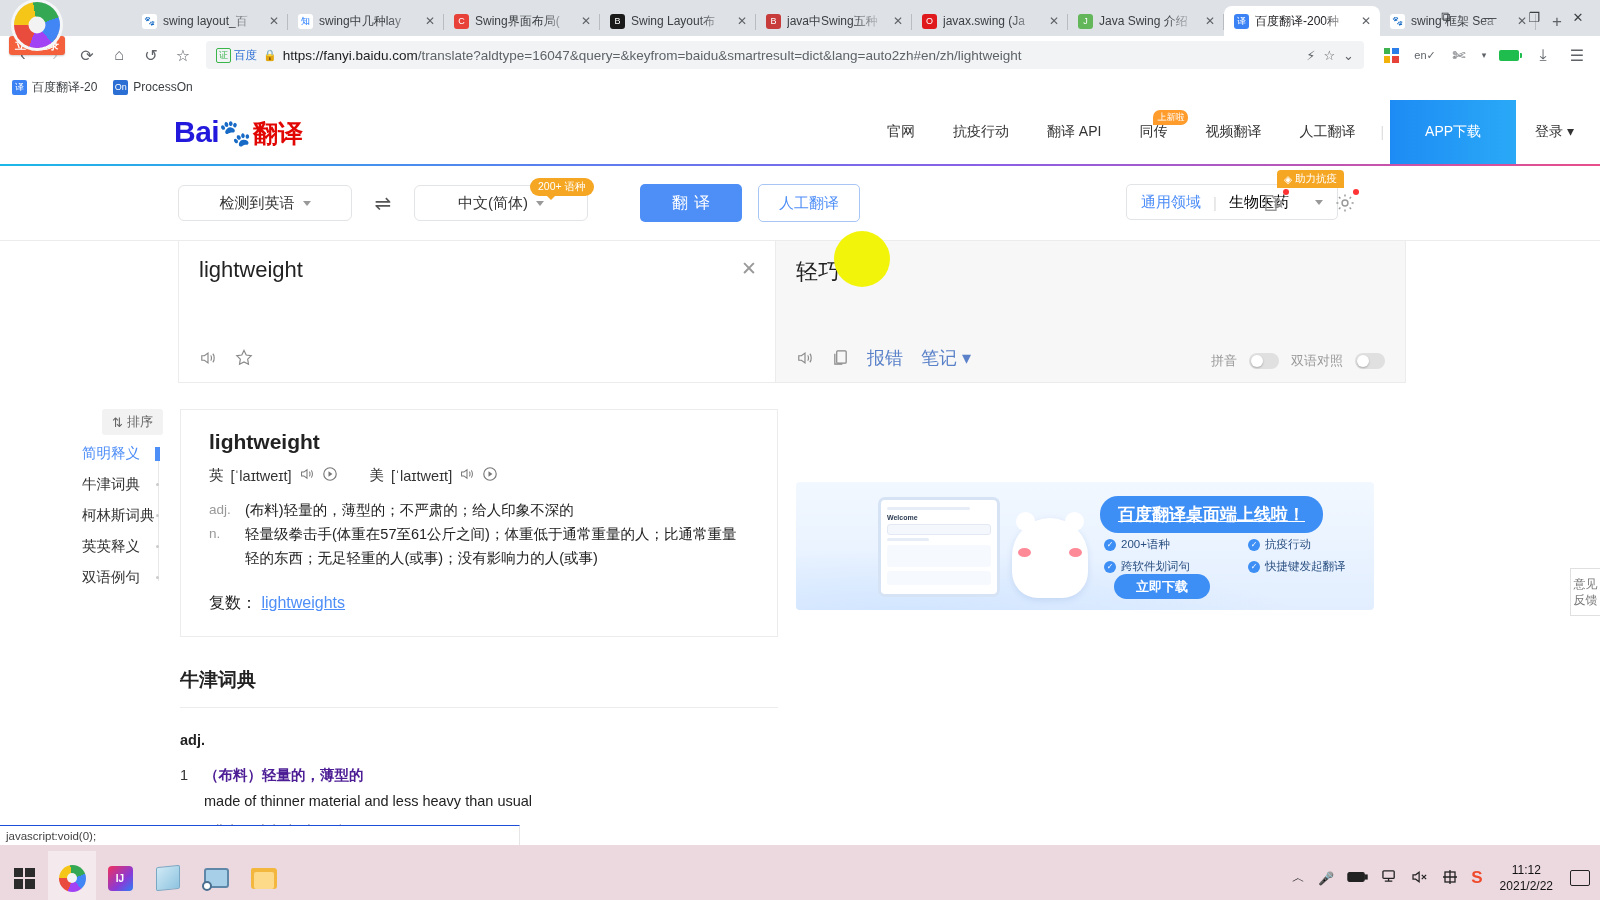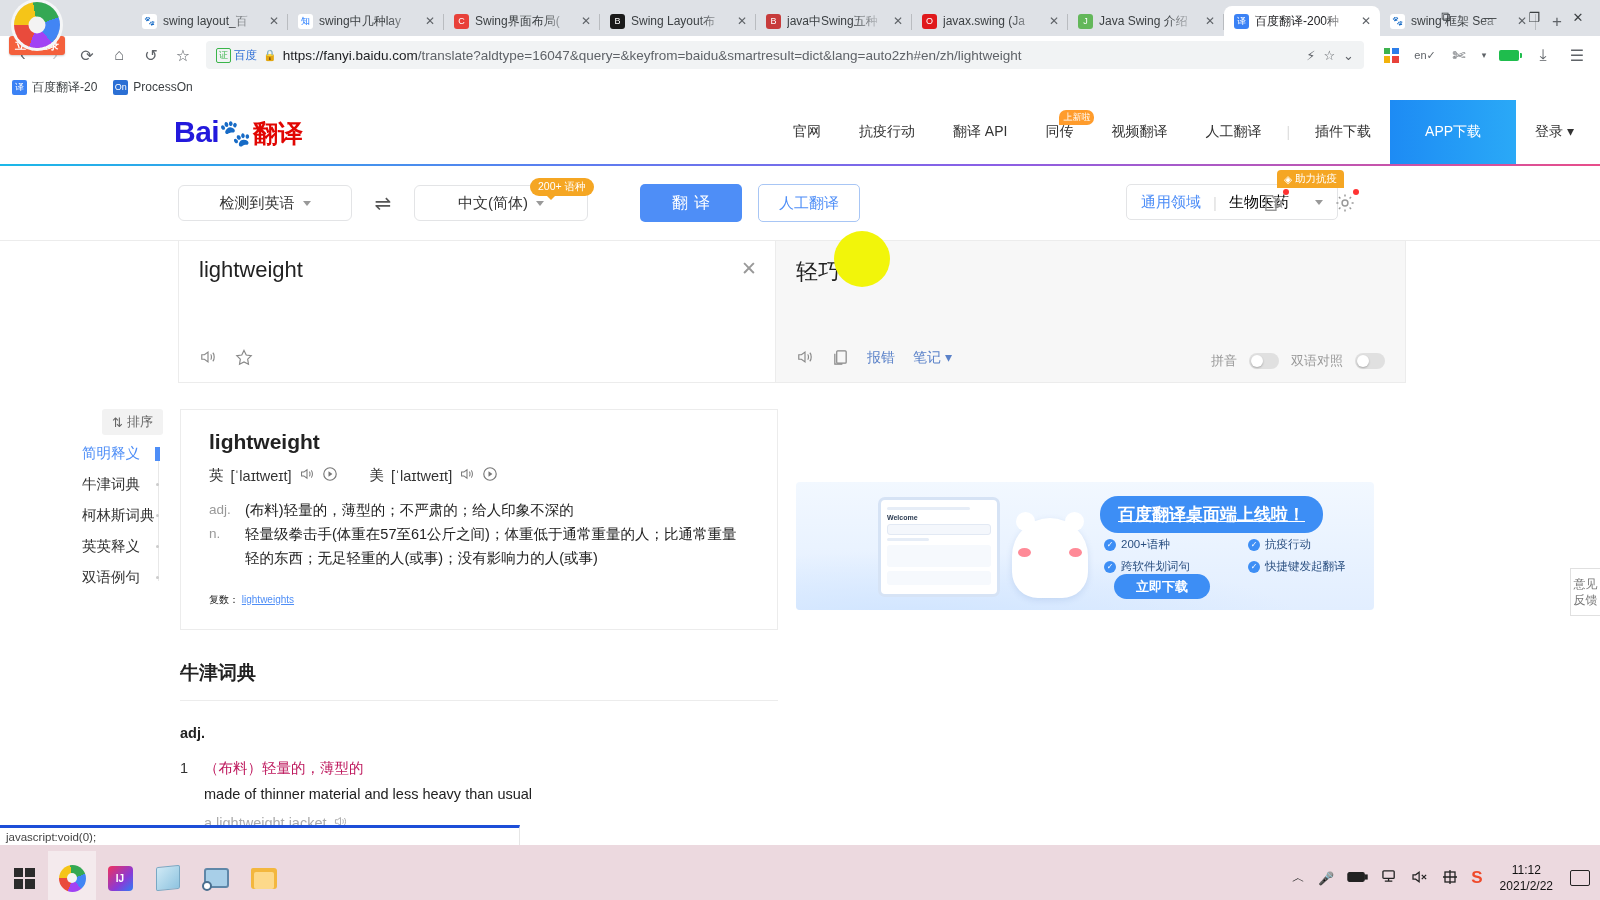--- a/index.html
+++ b/index.html
@@ -127,22 +127,22 @@
   .ic-btn { position:absolute; top: 22px; width:30px;height:30px; color:#888; font-size:20px;
     display:flex;align-items:center;justify-content:center;}
   .reddot { position:absolute; width:6px;height:6px;border-radius:50%;background:#f33; }
 
   .panes { display:flex; height: 143px; border-top:1px solid #ececec; }
   .pane-left { width: 598px; margin-left: 178px; background:#fff; border:1px solid #ececec; border-top:none;
     position:relative; }
   .pane-right { flex:1; margin-right: 194px; background:#f7f7f7; position:relative; border:1px solid #ececec; border-top:none; border-left:none;}
   .src-text { font-size: 22px; color:#222; padding: 16px 20px; }
   .tgt-text { font-size: 22px; color:#222; padding: 16px 20px; position:relative; }
-  .pane-tools { position:absolute; bottom: 12px; left: 20px; display:flex; align-items:flex-start; gap: 18px;
-    font-size: 14px; color:#5b82c9; }
+  .pane-tools { position:absolute; bottom: 12px; left: 20px; display:flex; align-items:flex-end; gap: 18px;
+    font-size: 18px; color:#5b82c9; }
   .pane-tools .gicon { color:#888; font-size:16px; }
   .clear-x { position:absolute; right: 18px; top: 16px; color:#999; font-size: 19px; }
   .toggles { position:absolute; bottom: 12px; right: 20px; display:flex; align-items:center; gap:12px;
     font-size:13px; color:#999; }
   .tgl { width:30px;height:16px;border-radius:8px;background:#e0e0e0;position:relative; }
   .tgl::after{content:"";position:absolute;left:2px;top:2px;width:12px;height:12px;border-radius:50%;background:#fff;box-shadow:0 1px 2px rgba(0,0,0,.25);}
   .cursor-hl { position:absolute; left: 58px; top: -10px; width:56px; height:56px; border-radius:50%;
     background:#f2f50a; }
   .mouse { position:absolute; left: 60px; top: 28px; width:0;height:0;
     border-left:2px solid transparent; }
@@ -160,30 +160,30 @@
   .side-item .dot { position:absolute; left: 76px; width:3px; height:3px; background:#ccc; border-radius:50%;}
 
   .dict-main { width: 598px; }
   .card { border:1px solid #ececec; background:#fff; padding: 20px 28px 22px; }
   .card h2 { font-size: 21px; color:#222; margin-bottom: 12px; }
   .phon { display:flex; align-items:center; gap:7px; font-size:14.5px; color:#333; margin-bottom: 14px; }
   .phon .gap { width: 18px; }
   .phon .ico { color:#777; font-size:15px; }
   .pos-row { display:flex; font-size:14.5px; color:#222; line-height:1.65; }
   .pos-row .pos { width: 36px; color:#999; font-size:13.5px; flex:none; }
-  .plural { margin-top: 22px; font-size:10px; color:#222; }
+  .plural { margin-top: 22px; font-size:16px; color:#222; }
   .plural a { color:#4e8ef7; text-decoration:underline; }
 
   .oxford { margin-top: 30px; width: 598px; }
   .oxford h3 { font-size: 19px; color:#222; padding-bottom: 14px; }
   .oxford .hr { height:1px; background:#ececec; }
   .ox-pos { font-size:14.5px; font-weight:bold; color:#222; margin: 24px 0 16px; }
   .ox-entry { display:flex; font-size:14.5px; line-height: 1.55; }
   .ox-entry .num { width: 24px; color:#333; flex:none; }
-  .ox-cn { color:#be185d; }
+  .ox-cn { color:#4c1d95;font-weight:bold; }
   .ox-en { color:#222; margin-top: 4px; }
   .ox-ex { color:#aaa; margin-top: 6px; display:flex; align-items:center; gap:6px;}
   .ox-extr { color:#aaa; margin-top: 5px; }
 
   .promo { position:absolute; left: 796px; top: 382px; width: 578px; height: 128px; border-radius: 4px;
     background: linear-gradient(180deg,#f2f8ff 0%, #e2eeff 100%); overflow:hidden; }
   .promo .wave { position:absolute; left:0; bottom:0; width:100%; height: 72px;
      background: radial-gradient(ellipse at 20% 120%, #cfe4ff 0%, rgba(207,228,255,0) 60%); }
   .promo .tablet { position:absolute; left: 82px; top: 15px; width: 122px; height: 100px; background:#fff;
      border:3px solid #d6e3f5; border-radius:7px; padding:7px 6px; }
@@ -205,21 +205,21 @@
   .promo .chk { width:12px;height:12px;border-radius:50%;background:#3d8ef5;color:#fff;font-size:8px;
      display:flex;align-items:center;justify-content:center; flex:none;}
   .promo .dlbtn { position:absolute; left: 318px; top: 92px; width: 96px; height: 25px; background:#3d8ef5;
      color:#fff; font-size:13px; font-weight:bold; border-radius:13px; display:flex;align-items:center;justify-content:center;}
 
   .feedback-tab { position:absolute; right: 0; top: 468px; width: 30px; padding: 7px 0;
      border:1px solid #e0e0e0; border-right:none; background:#fff; font-size:12px; color:#777;
      text-align:center; line-height:1.35; }
 
   .statusbar { position:absolute; left:0; bottom:0; width: 520px; height: 20px; background:#fff;
-     border-top:3px solid #1d4ed8; border-right:1px solid #e6e6e6; font-size:11.5px; color:#444;
+     border-top:1px solid #1d4ed8; border-right:1px solid #e6e6e6; font-size:11.5px; color:#444;
      display:flex; align-items:center; padding-left: 6px; }
 
   
   .taskbar { height: 66px; background:#ecd9df; display:flex; align-items:center; position:relative; }
   .start { width: 48px; height:55px; display:flex;align-items:center;justify-content:center; }
   .winlogo { width:21px;height:21px;display:grid;grid-template-columns:1fr 1fr;grid-template-rows:1fr 1fr;gap:2px;}
   .winlogo i{background:#2b2b2b;display:block;}
   .tb-apps { display:flex; align-items:center; height:55px; }
   .tb-app { width: 48px; height: 55px; display:flex;align-items:center;justify-content:center; position:relative; }
   .tb-app.open::after{content:"";position:absolute;bottom:2px;left:10px;right:10px;height:3px;background:#2f6fd0;border-radius:2px;}
@@ -361,21 +361,20 @@
         <a>官网</a>
         <a>抗疫行动</a>
         <a>翻译 API</a>
         <a>
           <span class="badge">上新啦</span>
           <span>同传</span>
         </a>
         <a>视频翻译</a>
         <a>人工翻译</a>
         <span class="sep">|</span>
-        <a>插件下载</a>
         <a class="appdl">APP下载</a>
         <a class="login">登录 ▾</a>
       </nav>
     </div>
     <div class="header-rule"></div>
 
     <div class="controls">
       <div class="sel">
         <span>检测到英语</span>
         <span class="caret"></span>

